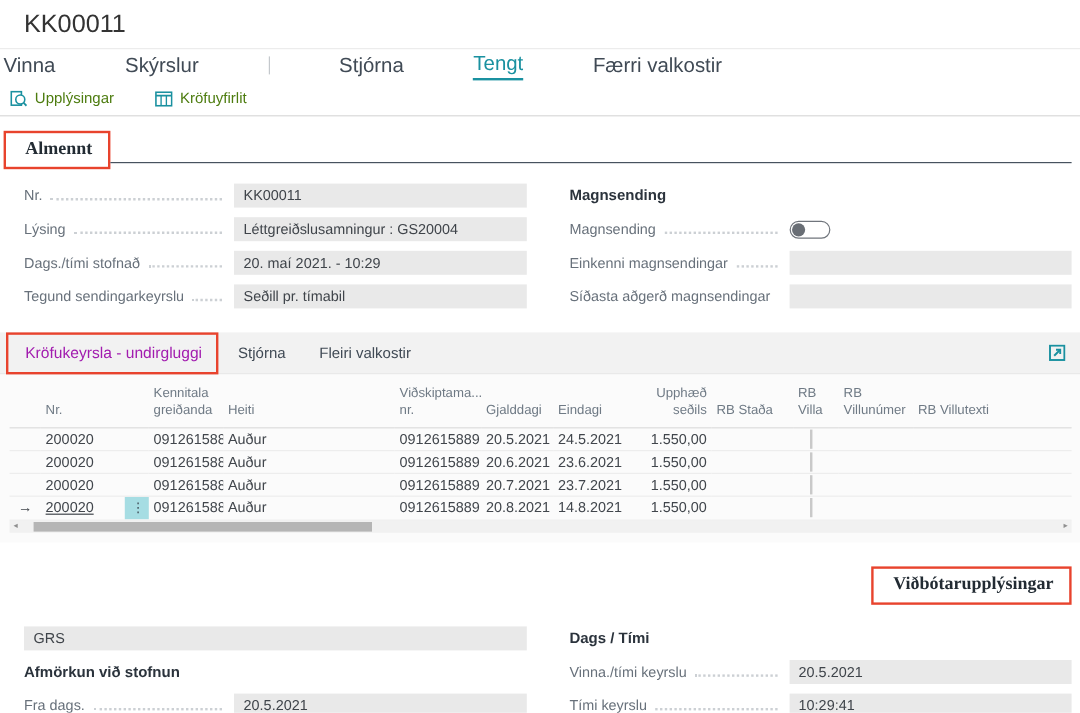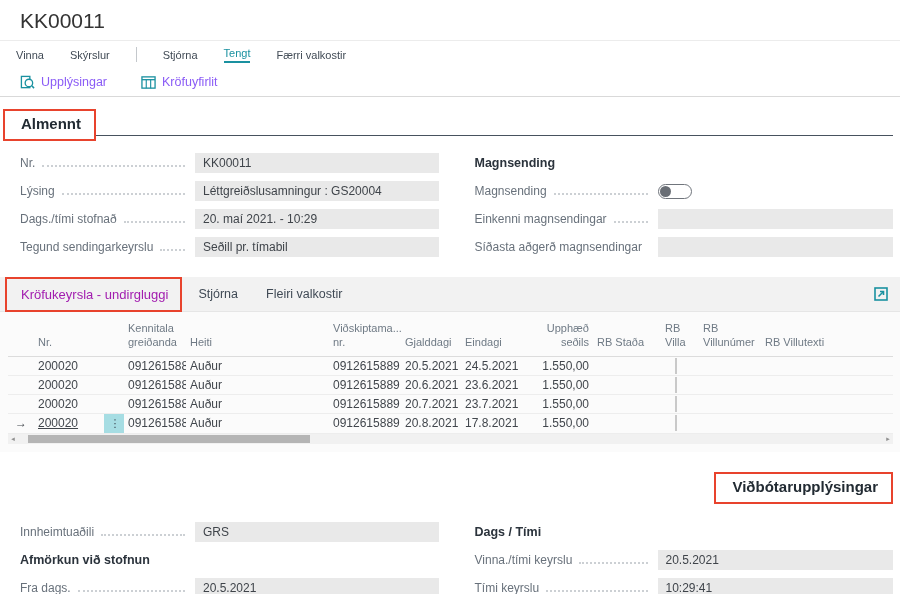--- a/index.html
+++ b/index.html
@@ -2,31 +2,31 @@
 <html><head>
 <meta charset="utf-8">
 <style>
   * { margin:0; padding:0; box-sizing:border-box; }
   html,body { width:900px; height:594px; background:#fff; overflow:hidden;
     font-family:"Liberation Sans", sans-serif; color:#3f444a; }
 
   
   .page-title { font-size:21px; font-weight:400; color:#333; padding:9px 0 7px 20px; }
   .cmdbar { border-top:1px solid #ececec; }
-  .menubar { display:flex; align-items:center; height:27px; padding-left:16px; font-size:11px; color:#404a55; }
+  .menubar { display:flex; align-items:center; height:27px; padding-left:3px; font-size:17px; color:#404a55;gap:32px; }
   .menubar .mi { margin-right:26px; cursor:pointer; }
   .menubar .divider { width:1px; height:15px; background:#c4c8cc; margin:0 26px 0 0; }
   .menubar .mi.active { color:#1a91a0; border-bottom:2px solid #1a91a0; padding-bottom:2px; }
-  .toolbar { display:flex; align-items:center; height:29px; padding-left:20px; font-size:12.5px;
-    color:#8b5cf6; border-bottom:1px solid #d9d9d9; }
+  .toolbar { display:flex; align-items:center; height:29px; padding-left:8px; font-size:12.5px;
+    color:#4d7c0f; border-bottom:1px solid #d9d9d9; }
   .toolbar .tb { display:flex; align-items:center; margin-right:34px; cursor:pointer; }
   .toolbar .tb svg { margin-right:6px; }
 
   
-  .sect-head { display:flex; align-items:flex-end; margin:12px 7px 6px 3px; }
+  .sect-head { display:flex; align-items:flex-end; margin:12px 7px 6px 3px;font-family:Liberation Serif, serif; }
   .ann-box { border:2px solid #e8432d; padding:4px 13px 6px 16px; background:transparent; }
   .sect-title { font-size:15px; font-weight:700; color:#222b33; white-space:nowrap; }
   .sect-rule { flex:1; border-bottom:1px solid #47525e; margin-bottom:5px; }
 
   .twocol { display:grid; grid-template-columns:1fr 1fr; column-gap:36px; padding:2px 7px 0 20px; }
   .field { display:flex; align-items:center; height:28px; }
   .lwrap { display:flex; align-items:center; width:175px; flex:none; }
   .lwrap.r { width:183px; }
   .flabel { font-size:12px; color:#68717b; white-space:nowrap; }
   .leader { flex:1; height:1px; border-bottom:2px dotted #ccd0d4; margin:6px 10px 0 7px; }
@@ -270,21 +270,21 @@
           <td class="cell-nr"><span>200020</span></td>
           <td class="dots">
               <span class="dots-cell">
                 <span>⋮</span>
               </span>
             </td>
           <td>0912615889</td>
           <td>Auður</td>
           <td class="link">0912615889</td>
           <td>20.8.2021</td>
-          <td>17.8.2021</td>
+          <td>14.8.2021</td>
           <td class="num link">1.550,00</td>
           <td></td>
           <td><span class="checkbox"></span></td>
           <td></td>
           <td></td>
         </tr>
       </tbody>
     </table>
     <div class="hscroll">
       <span class="hs-arrow">◂</span>
@@ -299,24 +299,20 @@
 <div class="sect-head" style="margin-top:20px;flex-direction:column;">
   <span class="ann-box">
     <span class="sect-title">Viðbótarupplýsingar</span>
   </span>
   <span class="sect-rule"></span>
 </div>
 
 <div class="twocol">
   <div>
     <div class="field">
-      <span class="lwrap">
-          <span class="flabel">Innheimtuaðili</span>
-          <span class="leader"></span>
-        </span>
       <span class="fbox">GRS</span>
     </div>
     <div class="group-title">Afmörkun við stofnun</div>
     <div class="field">
       <span class="lwrap">
           <span class="flabel">Fra dags.</span>
           <span class="leader"></span>
         </span>
       <span class="fbox">20.5.2021</span>
     </div>

